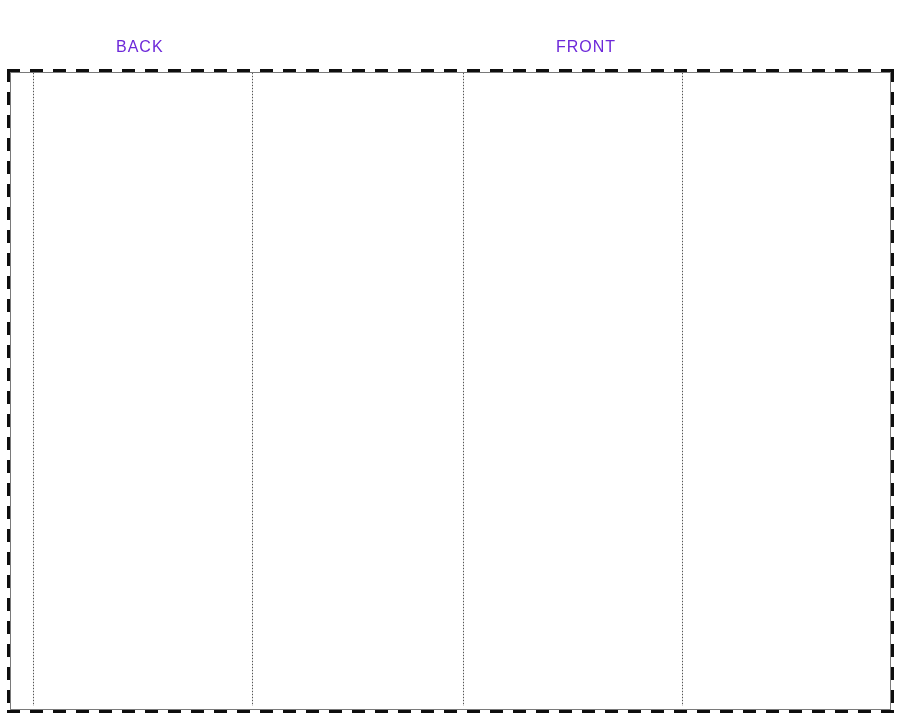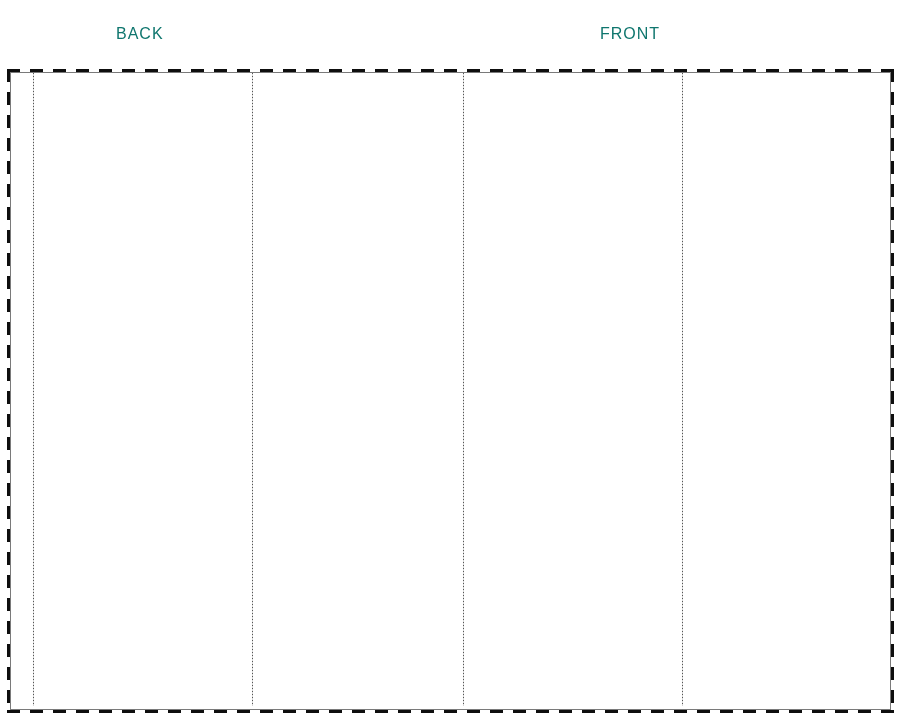--- a/index.html
+++ b/index.html
@@ -12,29 +12,29 @@
     width: 900px;
     height: 723px;
     background: #ffffff;
     font-family: "Liberation Sans", sans-serif;
     overflow: hidden;
   }
 
   
   .panel-label {
     position: absolute;
-    top: 25px;
+    top: 38px;
     font-size: 16px;
     line-height: 18px;
     letter-spacing: 1px;
-    color: #0f766e;
+    color: #6d28d9;
     white-space: nowrap;
   }
   .label-back  { left: 116px; }
-  .label-front { left: 556px; margin-left: 44px; }
+  .label-front { left: 556px; }
 
   
   .template {
     position: absolute;
     left: 7px;
     top: 69px;
     width: 887px;
     height: 644px;
     box-sizing: border-box;
   }

